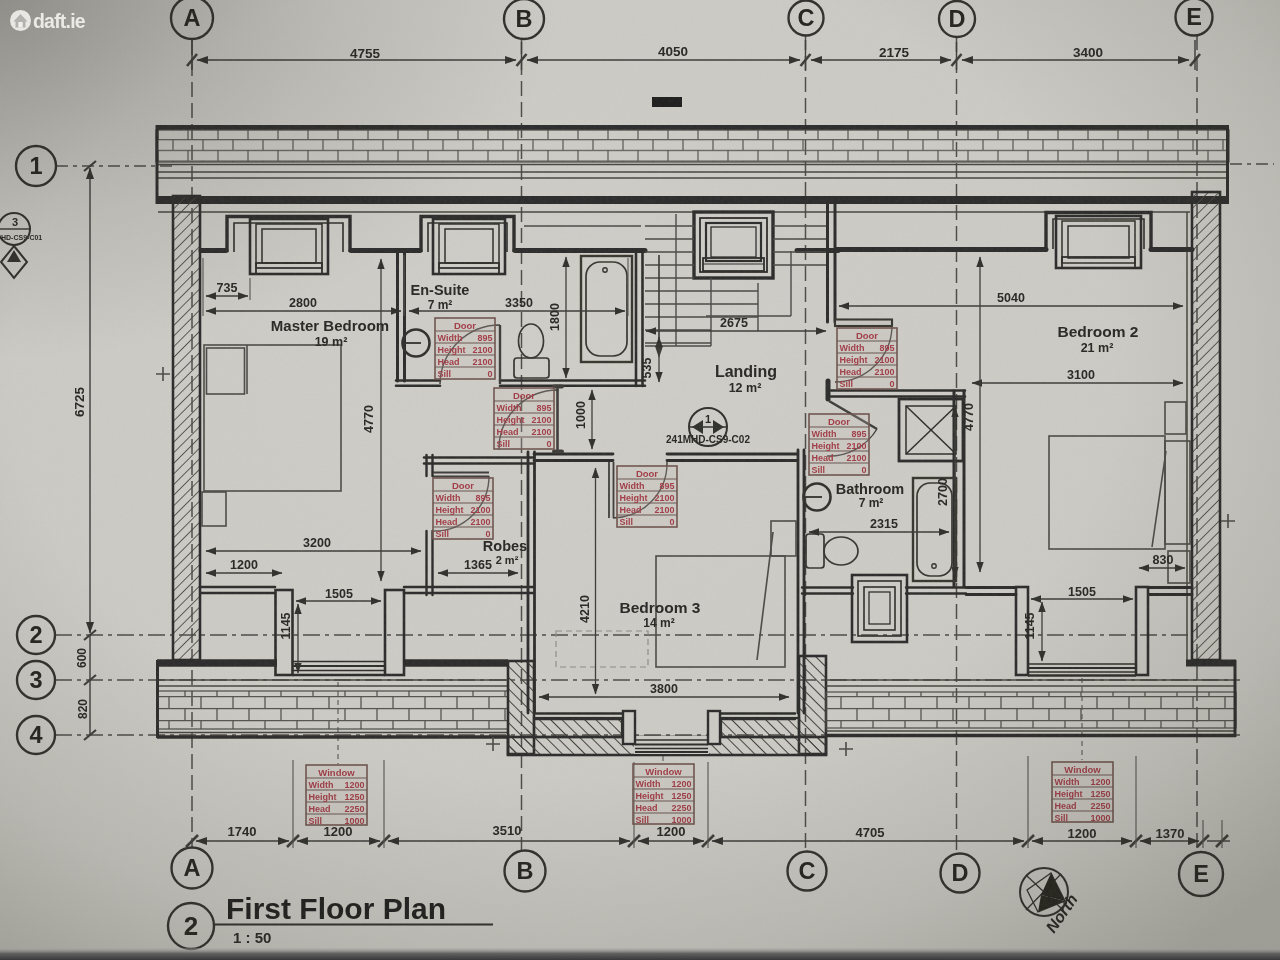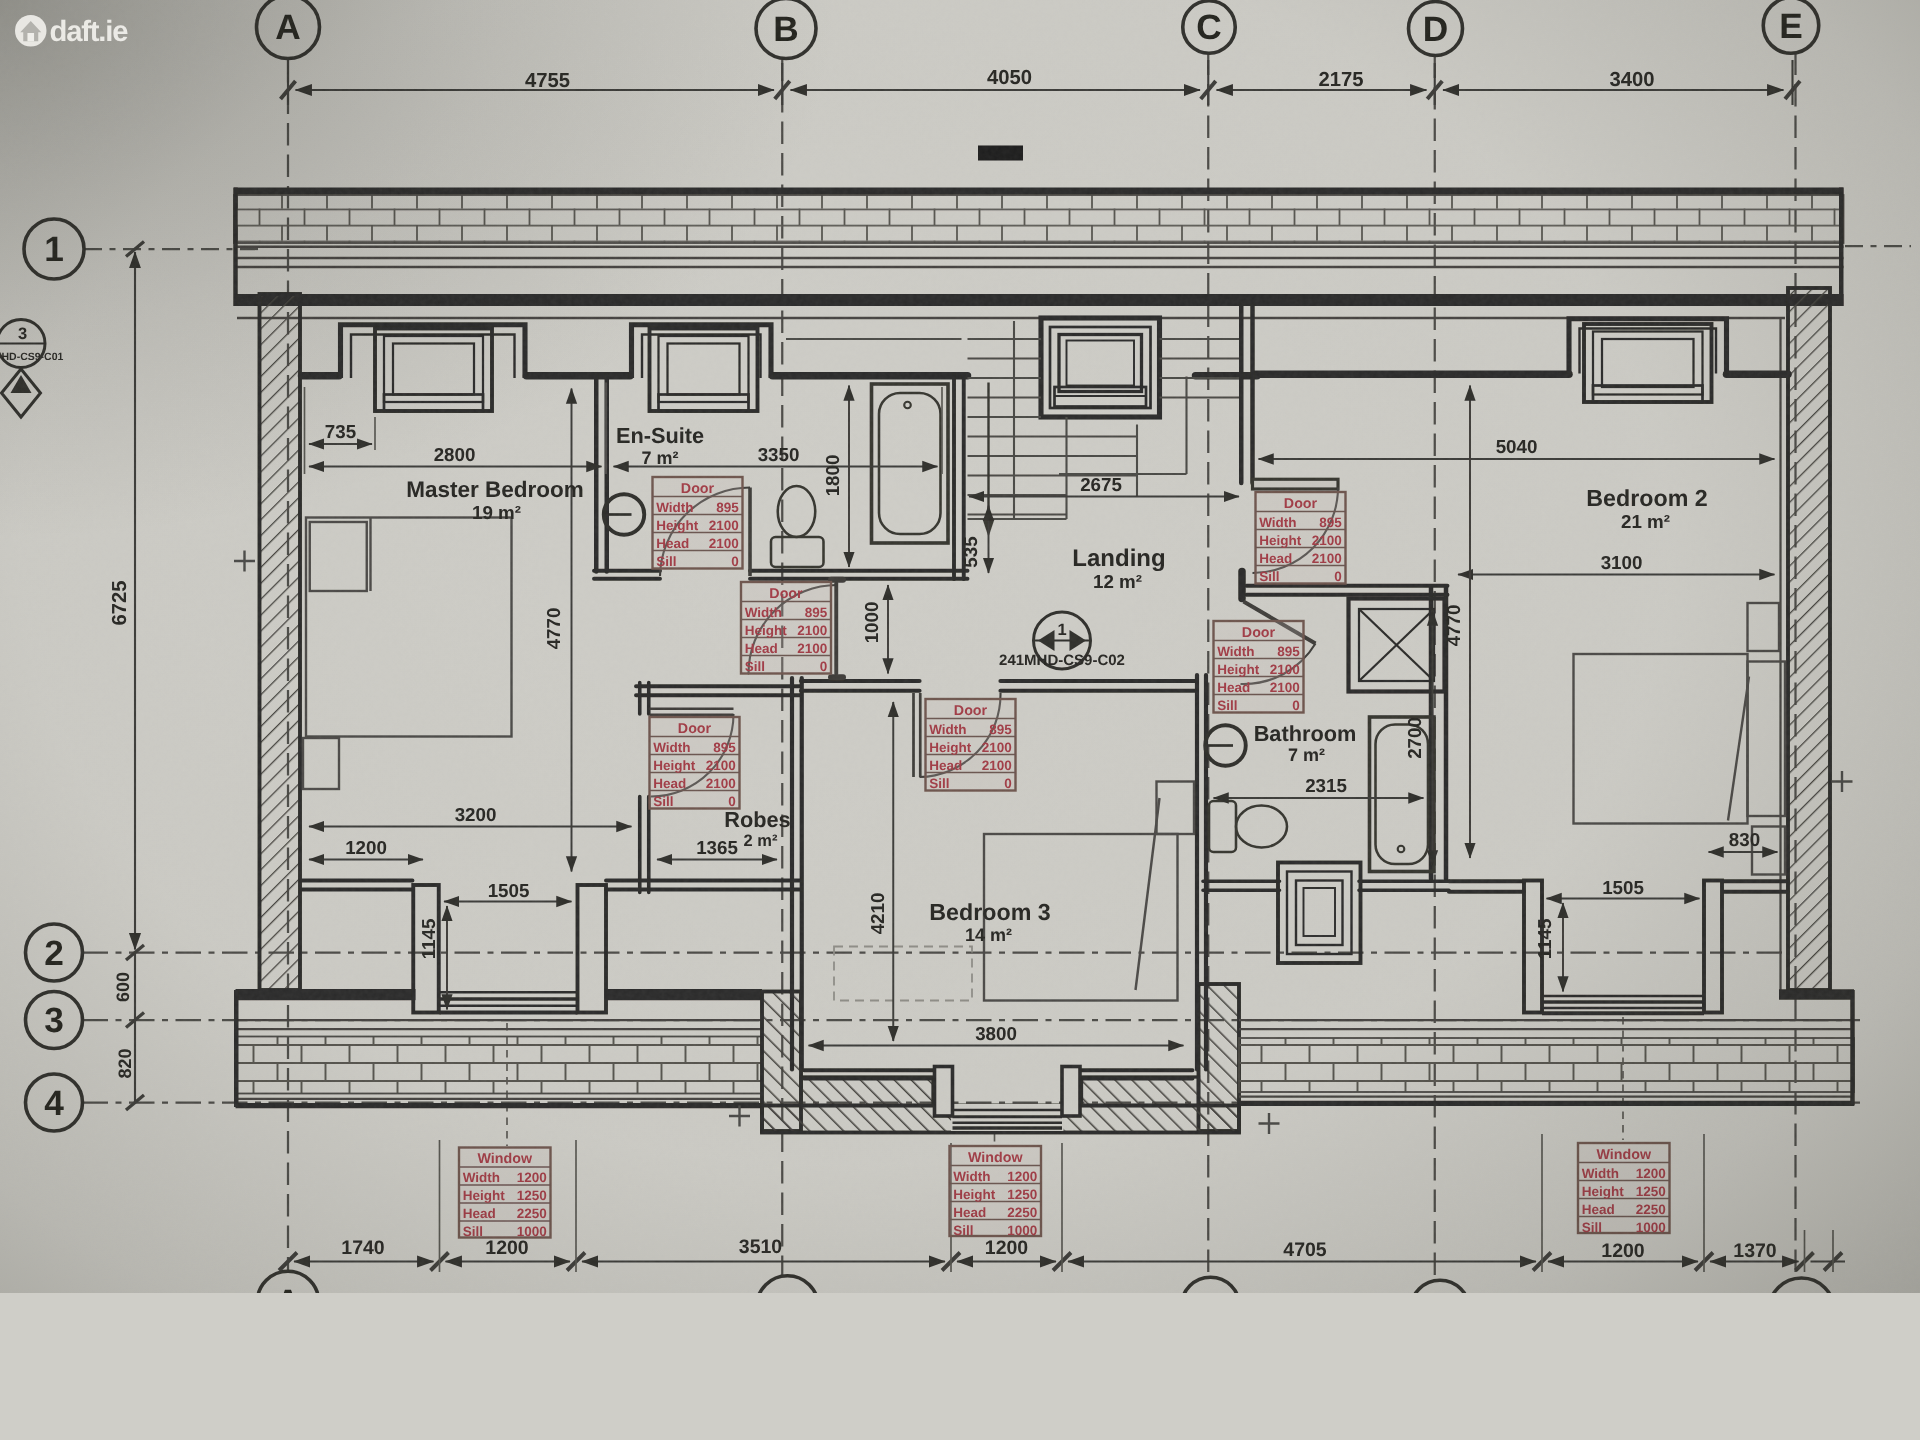--- a/index.html
+++ b/index.html
@@ -1,16 +1,16 @@
 <!DOCTYPE html>
 <html><head>
 <meta charset="utf-8">
 <style>
 html,body{margin:0;padding:0;background:#cfcec8}
-#page{width:1280px;height:862px;overflow:hidden;position:relative;font-family:"Liberation Sans",sans-serif}
+#page{width:1280px;height:960px;overflow:hidden;position:relative;font-family:"Liberation Sans",sans-serif}
 text{font-family:"Liberation Sans",sans-serif}
 </style>
 </head>
 <body>
 <div id="page">
 <svg width="1280" height="960" viewBox="0 0 1280 960">
 <defs>
 <pattern id="pbrick" width="30" height="21.4" patternUnits="userSpaceOnUse">
   <rect width="30" height="21.4" fill="none"></rect>
   <line x1="0" y1="0.6" x2="30" y2="0.6" stroke="#56544f" stroke-width="1.2"></line>

